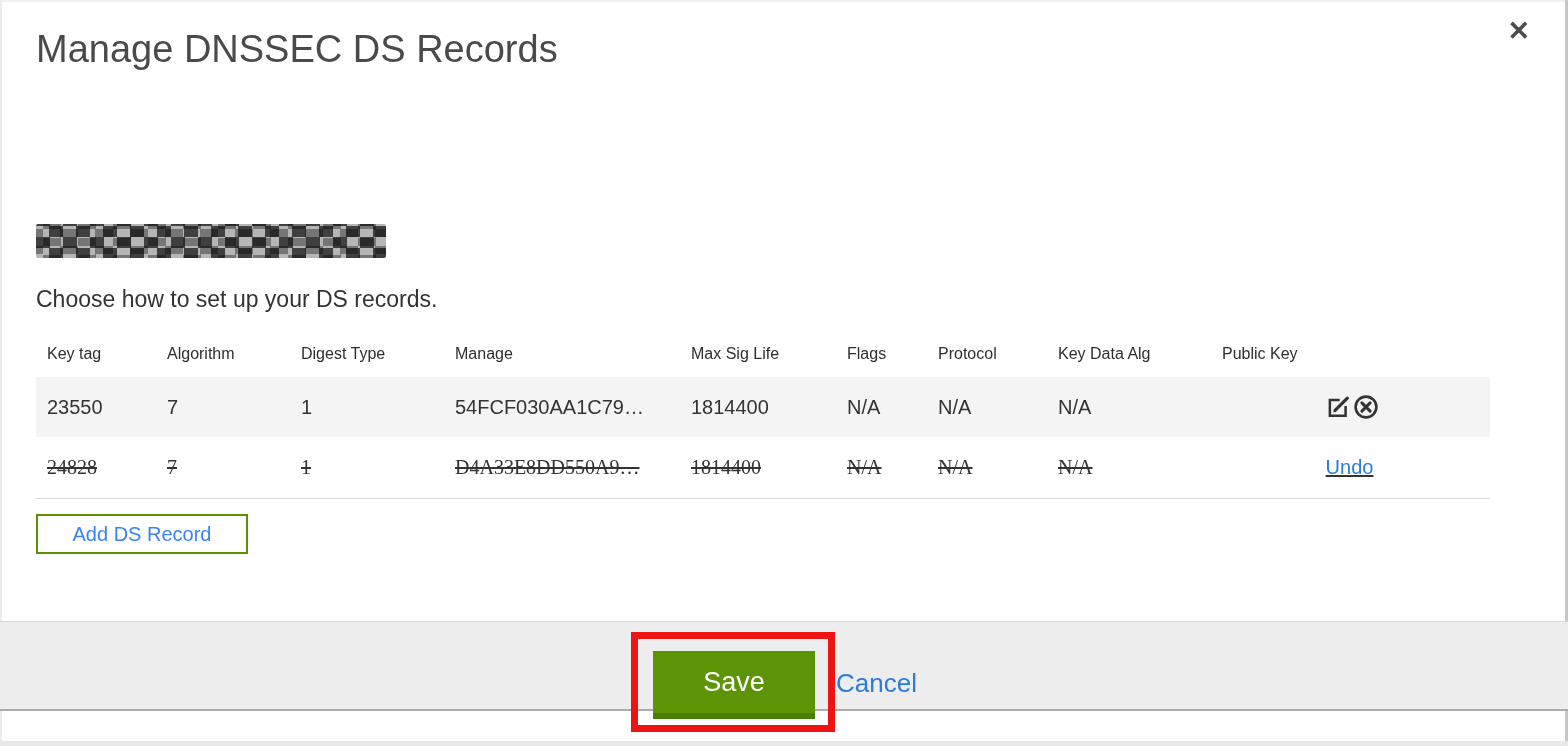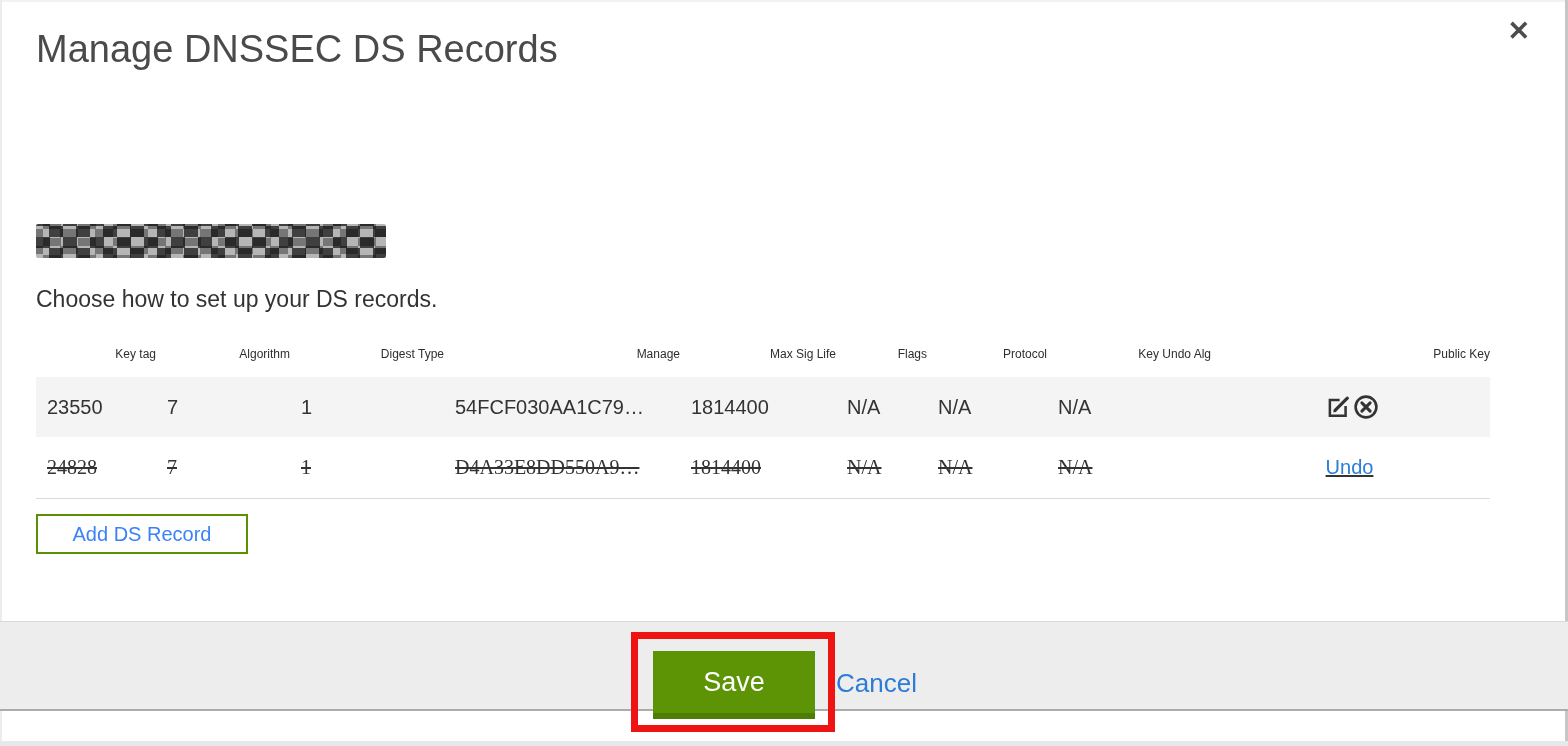--- a/index.html
+++ b/index.html
@@ -24,22 +24,22 @@
       repeating-conic-gradient(#5d5d5d 0% 25%, #b3b3b3 0% 50%) 7px 5px / 35px 17px,
       linear-gradient(90deg,#9a9a9a,#818181);
     border-radius:2px;
   }
   .intro-text { position:absolute; left:36px; top:286px; font-size:23px; color:#333; }
   table.ds-table {
     position:absolute; left:36px; top:330px; width:1454px;
     border-collapse:collapse; table-layout:fixed;
   }
   .ds-table th {
-    height:47px; vertical-align:middle; text-align:right;
-    font-size:12px; font-weight:400; color:#2e2e2e; padding-left:11px; white-space:nowrap;
+    height:47px; vertical-align:middle; text-align:left;
+    font-size:16px; font-weight:400; color:#2e2e2e; padding-left:11px; white-space:nowrap;
   }
   .ds-table td {
     font-size:20px; color:#333; padding-left:11px; vertical-align:middle; white-space:nowrap;
     overflow:hidden;
   }
   tr.row-current { background:#f4f4f4; height:60px; }
   tr.row-deleted { background:#fff; height:61px; border-bottom:1px solid #dadada; }
   tr.row-deleted td.strike { text-decoration:line-through;font-family:Liberation Serif, serif; }
   td.actions-cell { text-align:center; padding-right:8px;text-decoration:underline; }
   .icon-btn { background:none; border:none; padding:0 1px; cursor:pointer; vertical-align:middle; }
@@ -97,21 +97,21 @@
     </colgroup>
     <thead>
       <tr>
         <th>Key tag</th>
         <th>Algorithm</th>
         <th>Digest Type</th>
         <th>Manage</th>
         <th>Max Sig Life</th>
         <th>Flags</th>
         <th>Protocol</th>
-        <th>Key Undo Alg</th>
+        <th>Key Data Alg</th>
         <th>Public Key</th>
       </tr>
     </thead>
     <tbody>
       <tr class="row-current">
         <td>23550</td>
         <td>7</td>
         <td>1</td>
         <td>54FCF030AA1C79…</td>
         <td>1814400</td>

